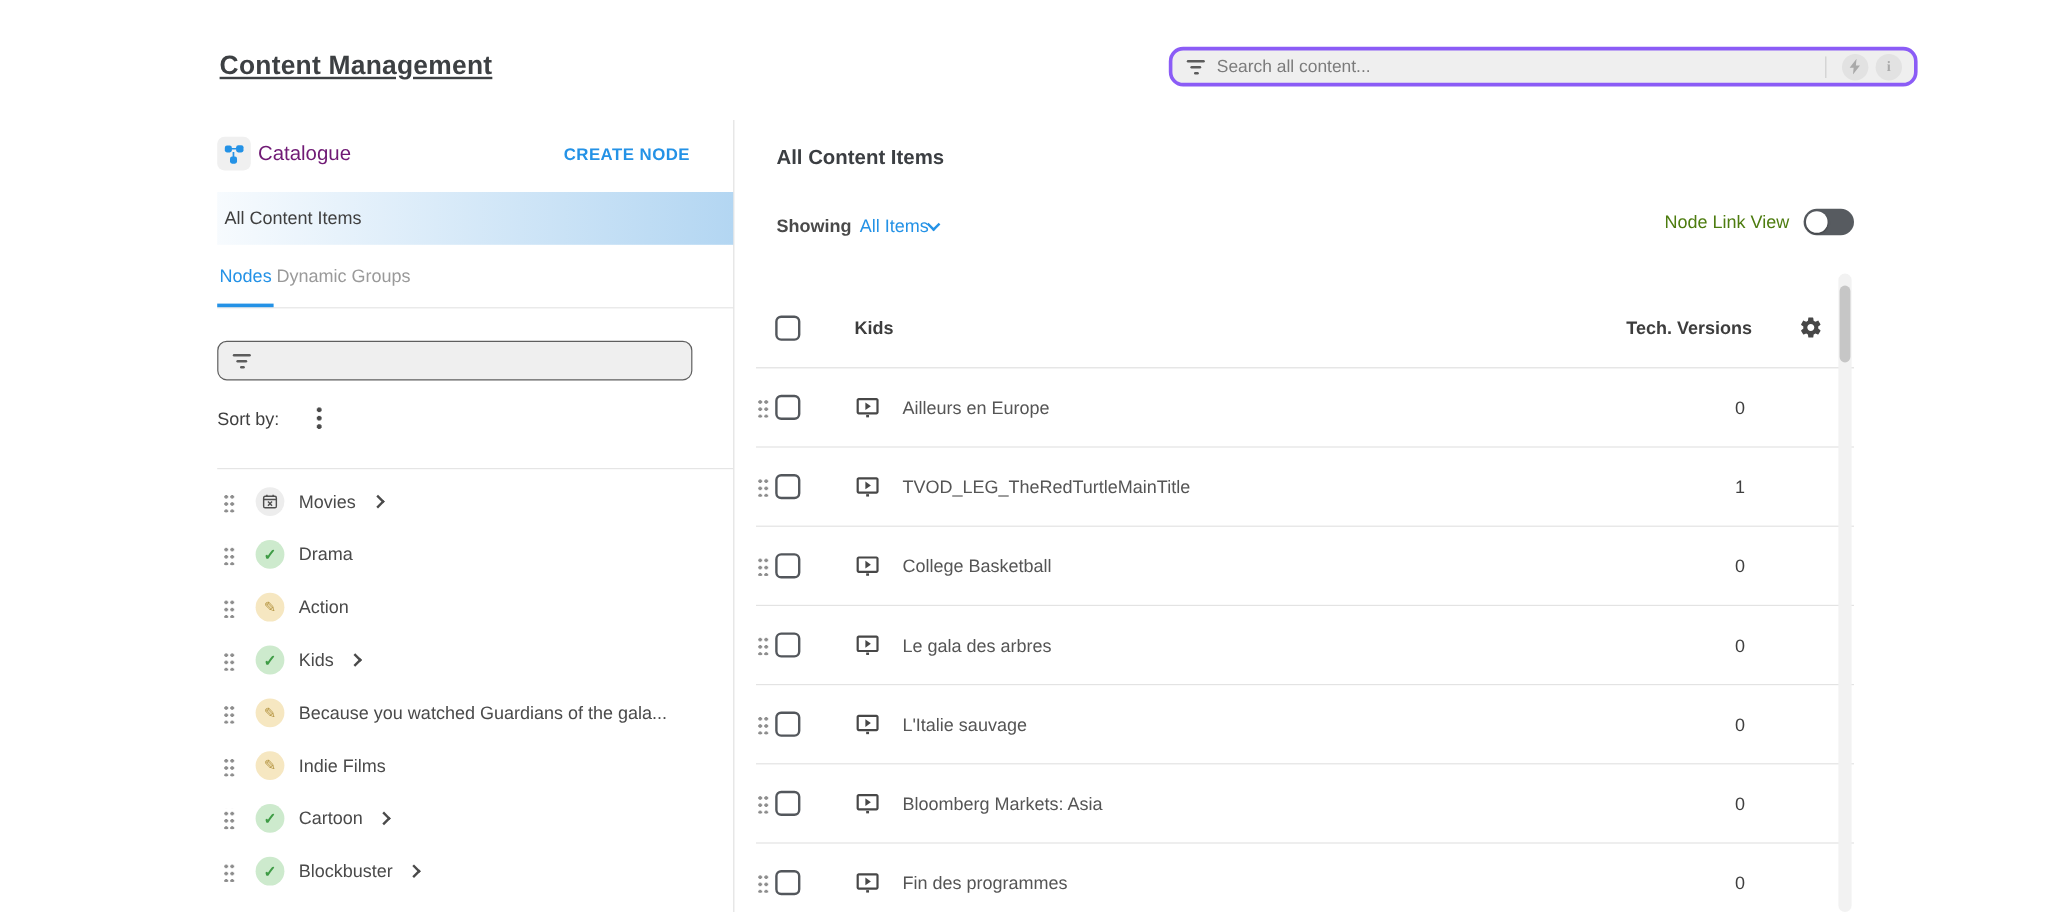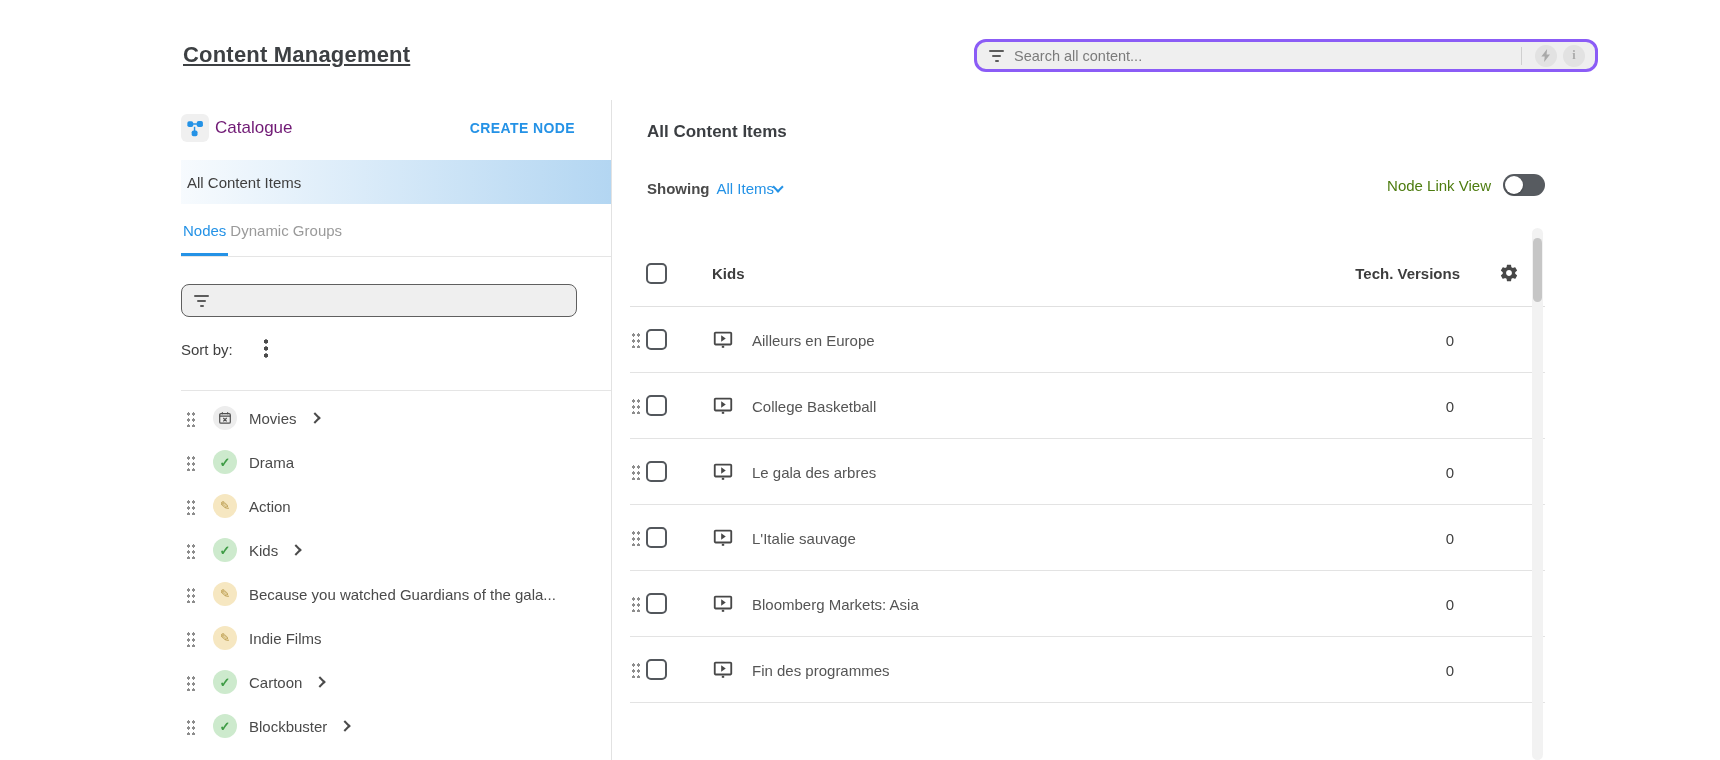--- a/index.html
+++ b/index.html
@@ -292,20 +292,33 @@
       <div class="t-row">
     <span class="drag-handle"></span>
     <span class="checkbox"></span>
     <span class="video-icon">
       <svg width="22" height="22" viewBox="0 0 24 24">
         <path fill="#474747" d="M20 4H4c-1.1 0-2 .9-2 2v11c0 1.1.9 2 2 2h16c1.1 0 2-.9 2-2V6c0-1.1-.9-2-2-2zm0 13H4V6h16v11z"></path>
         <path fill="#474747" d="M10 8l5 3.5-5 3.5z"></path>
         <rect x="10.7" y="19.4" width="2.6" height="2.2" fill="#474747"></rect>
       </svg>
     </span>
+    <span class="row-name">TVOD_LEG_TheRedTurtleMainTitle</span>
+    <span class="row-value">1</span>
+  </div>
+      <div class="t-row">
+    <span class="drag-handle"></span>
+    <span class="checkbox"></span>
+    <span class="video-icon">
+      <svg width="22" height="22" viewBox="0 0 24 24">
+        <path fill="#474747" d="M20 4H4c-1.1 0-2 .9-2 2v11c0 1.1.9 2 2 2h16c1.1 0 2-.9 2-2V6c0-1.1-.9-2-2-2zm0 13H4V6h16v11z"></path>
+        <path fill="#474747" d="M10 8l5 3.5-5 3.5z"></path>
+        <rect x="10.7" y="19.4" width="2.6" height="2.2" fill="#474747"></rect>
+      </svg>
+    </span>
     <span class="row-name">College Basketball</span>
     <span class="row-value">0</span>
   </div>
       <div class="t-row">
     <span class="drag-handle"></span>
     <span class="checkbox"></span>
     <span class="video-icon">
       <svg width="22" height="22" viewBox="0 0 24 24">
         <path fill="#474747" d="M20 4H4c-1.1 0-2 .9-2 2v11c0 1.1.9 2 2 2h16c1.1 0 2-.9 2-2V6c0-1.1-.9-2-2-2zm0 13H4V6h16v11z"></path>
         <path fill="#474747" d="M10 8l5 3.5-5 3.5z"></path>

